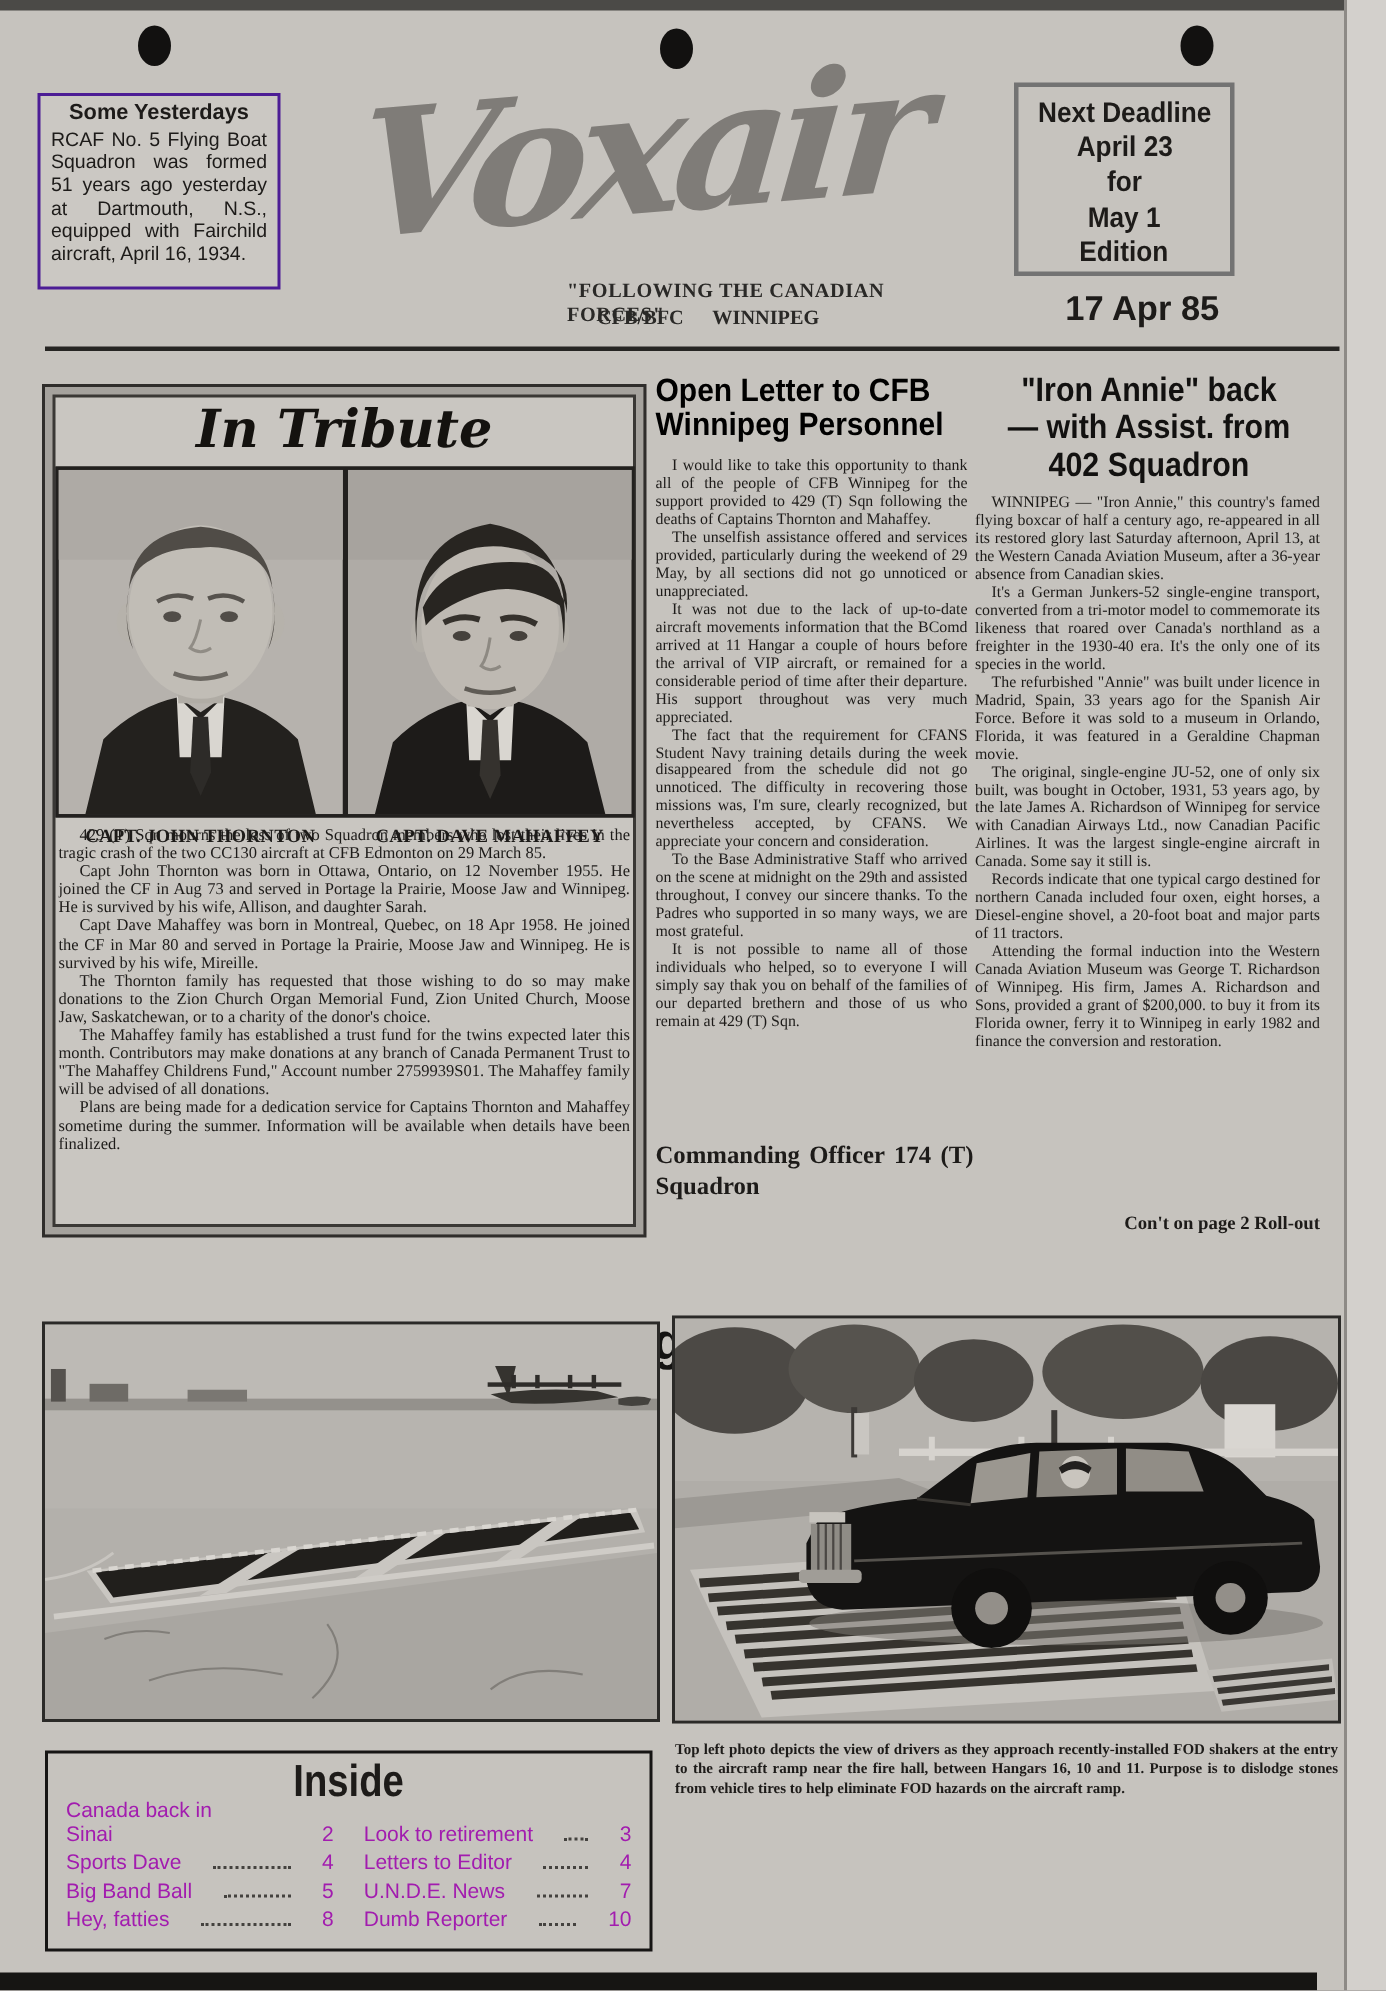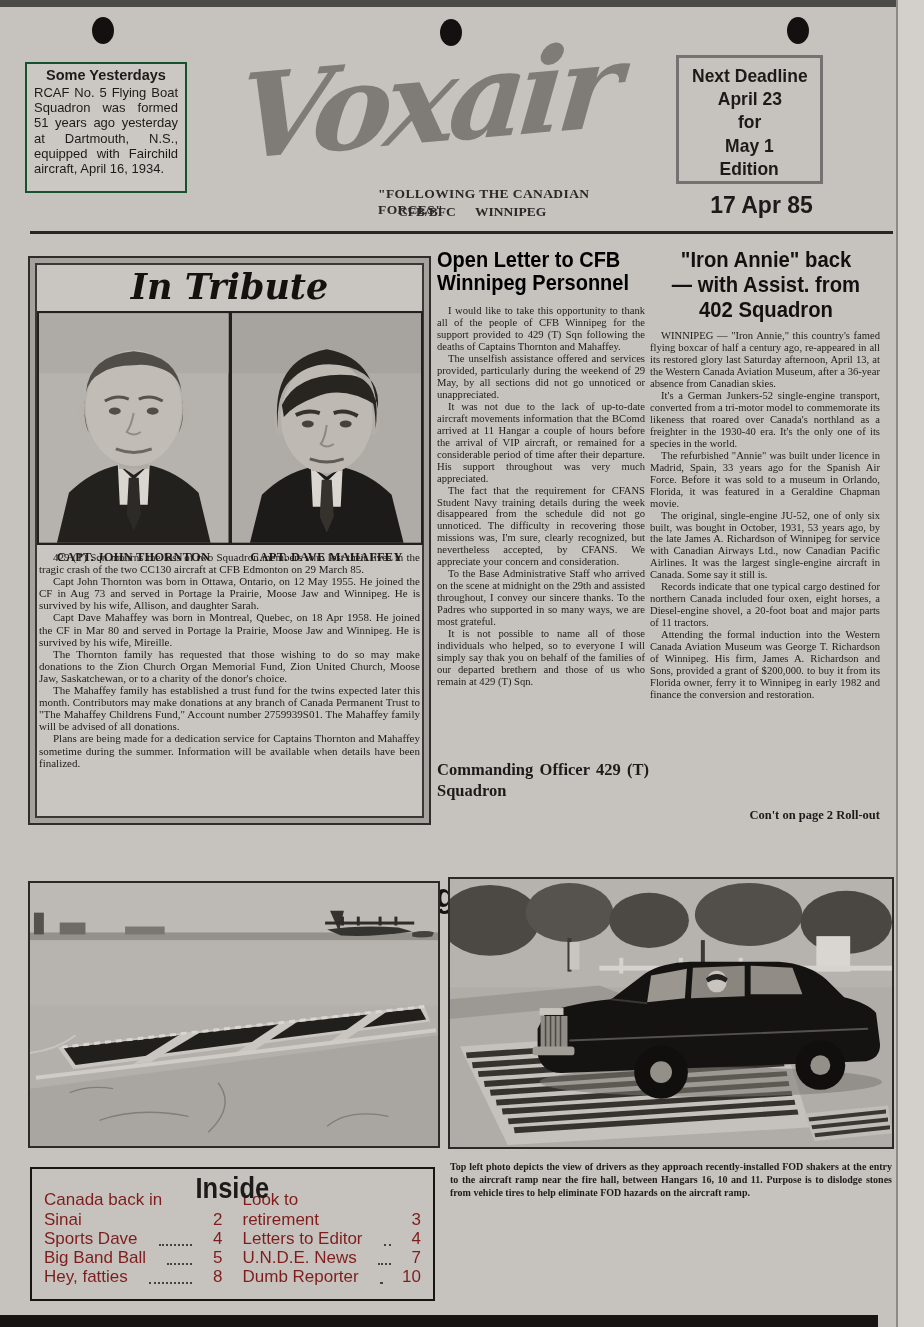--- a/index.html
+++ b/index.html
@@ -2,21 +2,21 @@
 <html><head>
 <meta charset="utf-8">
 <style>
   html,body{margin:0;padding:0;background:#9a9894;}
   #page{position:relative;width:924px;height:1327px;background:#c6c3be;overflow:hidden;
         font-family:"Liberation Serif",serif;color:#1d1b19;}
   .abs{position:absolute;}
   
   #top-strip{left:0;top:0;width:924px;height:7px;background:#4b4a47;}
   .punch-hole{width:22px;height:27px;border-radius:50%;background:#121110;}
-  #sy-box{left:25px;top:62px;width:162px;height:131px;border:2px solid #14532d;background:#cbc8c3;
+  #sy-box{left:25px;top:62px;width:162px;height:131px;border:2px solid #4c1d95;background:#cbc8c3;
           font-family:"Liberation Sans",sans-serif;padding:3px 7px;box-sizing:border-box;}
   #sy-title{font-weight:bold;font-size:14.5px;text-align:center;margin-bottom:2px;}
   #sy-body{font-size:13px;line-height:1.17;text-align:justify;font-weight:500;}
   #voxair-logo{left:238px;top:40px;width:430px;height:190px;font-family:"DejaVu Serif",serif;
           font-style:italic;font-weight:bold;font-size:118px;color:#7f7c78;
           transform:skewX(-10deg) rotate(-5deg);transform-origin:center;letter-spacing:-7px;line-height:1;}
   #tagline1{left:378px;top:186px;width:270px;font-weight:bold;font-size:13.5px;letter-spacing:.4px;color:#2a2927;}
   #tagline2{left:398px;top:204px;width:230px;font-weight:bold;font-size:13.5px;word-spacing:16px;color:#2a2927;}
   #deadline-box{left:676px;top:55px;width:147px;height:129px;border:3px solid #737373;box-sizing:border-box;
           text-align:center;padding-top:6px;}
@@ -63,22 +63,22 @@
   #fs-photo-left{left:28px;top:881px;width:412px;height:267px;}
   #fs-photo-right{left:448px;top:877px;width:446px;height:272px;}
   .photo-frame svg{display:block;width:100%;height:100%;}
   
   #inside-box{left:30px;top:1167px;width:405px;height:134px;border:2px solid #161514;box-sizing:border-box;}
   #inside-title{margin-top:4px;text-align:center;font-family:"Liberation Sans",sans-serif;font-weight:bold;
           font-size:30px;line-height:1;}
   #inside-title>span{display:inline-block;transform:scaleX(.85);}
   #toc{display:flex;gap:20px;padding:8px 12px 0 12px;}
   .toc-col{flex:1;}
-  .toc-row{display:flex;align-items:flex-end;font-family:"Liberation Sans",sans-serif;font-size:17px;
-          color:#7f1d1d;height:19px;gap:17px;}
+  .toc-row{display:flex;align-items:flex-end;font-family:"Liberation Sans",sans-serif;font-size:14px;
+          color:#a21caf;height:19px;gap:17px;}
   .toc-leader{flex:1;border-bottom:2px dotted #44423f;margin:0 4px 3px 4px;}
   
   .fs-caption{left:450px;width:442px;font-weight:bold;font-size:10px;line-height:1.32;text-align:justify;}
   #fs-caption1{top:1160px;}
   #fs-caption2{top:1232px;}
   
   #right-edge-line{left:896px;top:0;width:2px;height:1327px;background:#8d8a86;}
   #right-edge-strip{left:898px;top:0;width:26px;height:1327px;background:#d3d0cc;}
   #bottom-bar{left:0;top:1315px;width:878px;height:12px;background:#161513;}
 </style>
@@ -158,40 +158,40 @@
     </svg>
   </div>
 
   <div class="abs" id="tribute-captions">
     <span class="portrait-caption">CAPT. JOHN THORNTON</span>
     <span class="portrait-caption">CAPT. DAVE MAHAFFEY</span>
   </div>
 
   <div class="abs" id="tribute-body">
     <p>429 (T) Sqn mourns the loss of two Squadron members who lost their lives in the tragic crash of the two CC130 aircraft at CFB Edmonton on 29 March 85.</p>
-    <p>Capt John Thornton was born in Ottawa, Ontario, on 12 May 1955. He joined the CF in Aug 73 and served in Portage la Prairie, Moose Jaw and Winnipeg. He is survived by his wife, Allison, and daughter Sarah.</p>
+    <p>Capt John Thornton was born in Ottawa, Ontario, on 12 November 1955. He joined the CF in Aug 73 and served in Portage la Prairie, Moose Jaw and Winnipeg. He is survived by his wife, Allison, and daughter Sarah.</p>
     <p>Capt Dave Mahaffey was born in Montreal, Quebec, on 18 Apr 1958. He joined the CF in Mar 80 and served in Portage la Prairie, Moose Jaw and Winnipeg. He is survived by his wife, Mireille.</p>
     <p>The Thornton family has requested that those wishing to do so may make donations to the Zion Church Organ Memorial Fund, Zion United Church, Moose Jaw, Saskatchewan, or to a charity of the donor's choice.</p>
     <p>The Mahaffey family has established a trust fund for the twins expected later this month. Contributors may make donations at any branch of Canada Permanent Trust to "The Mahaffey Childrens Fund," Account number 2759939S01. The Mahaffey family will be advised of all donations.</p>
     <p>Plans are being made for a dedication service for Captains Thornton and Mahaffey sometime during the summer. Information will be available when details have been finalized.</p>
   </div>
 
   <div class="abs" id="openletter-headline">
     <span>Open Letter to CFB</span><br>
     <span>Winnipeg Personnel</span>
   </div>
   <div class="abs" id="openletter-body">
     <p>I would like to take this opportunity to thank all of the people of CFB Winnipeg for the support provided to 429 (T) Sqn following the deaths of Captains Thornton and Mahaffey.</p>
     <p>The unselfish assistance offered and services provided, particularly during the weekend of 29 May, by all sections did not go unnoticed or unappreciated.</p>
     <p>It was not due to the lack of up-to-date aircraft movements information that the BComd arrived at 11 Hangar a couple of hours before the arrival of VIP aircraft, or remained for a considerable period of time after their departure. His support throughout was very much appreciated.</p>
     <p>The fact that the requirement for CFANS Student Navy training details during the week disappeared from the schedule did not go unnoticed. The difficulty in recovering those missions was, I'm sure, clearly recognized, but nevertheless accepted, by CFANS. We appreciate your concern and consideration.</p>
     <p>To the Base Administrative Staff who arrived on the scene at midnight on the 29th and assisted throughout, I convey our sincere thanks. To the Padres who supported in so many ways, we are most grateful.</p>
     <p>It is not possible to name all of those individuals who helped, so to everyone I will simply say thak you on behalf of the families of our departed brethern and those of us who remain at 429 (T) Sqn.</p>
   </div>
-  <div class="abs" id="openletter-signature">Commanding Officer 429 (T) Squadron</div>
+  <div class="abs" id="openletter-signature">Commanding Officer 174 (T) Squadron</div>
 
   <div class="abs" id="annie-headline">
     <span class="hl">"Iron Annie" back</span>
     <span class="hl">— with Assist. from</span>
     <span class="hl">402 Squadron</span>
   </div>
   <div class="abs" id="annie-body">
     <p>WINNIPEG — "Iron Annie," this country's famed flying boxcar of half a century ago, re-appeared in all its restored glory last Saturday afternoon, April 13, at the Western Canada Aviation Museum, after a 36-year absence from Canadian skies.</p>
     <p>It's a German Junkers-52 single-engine transport, converted from a tri-motor model to commemorate its likeness that roared over Canada's northland as a freighter in the 1930-40 era. It's the only one of its species in the world.</p>
     <p>The refurbished "Annie" was built under licence in Madrid, Spain, 33 years ago for the Spanish Air Force. Before it was sold to a museum in Orlando, Florida, it was featured in a Geraldine Chapman movie.</p>

